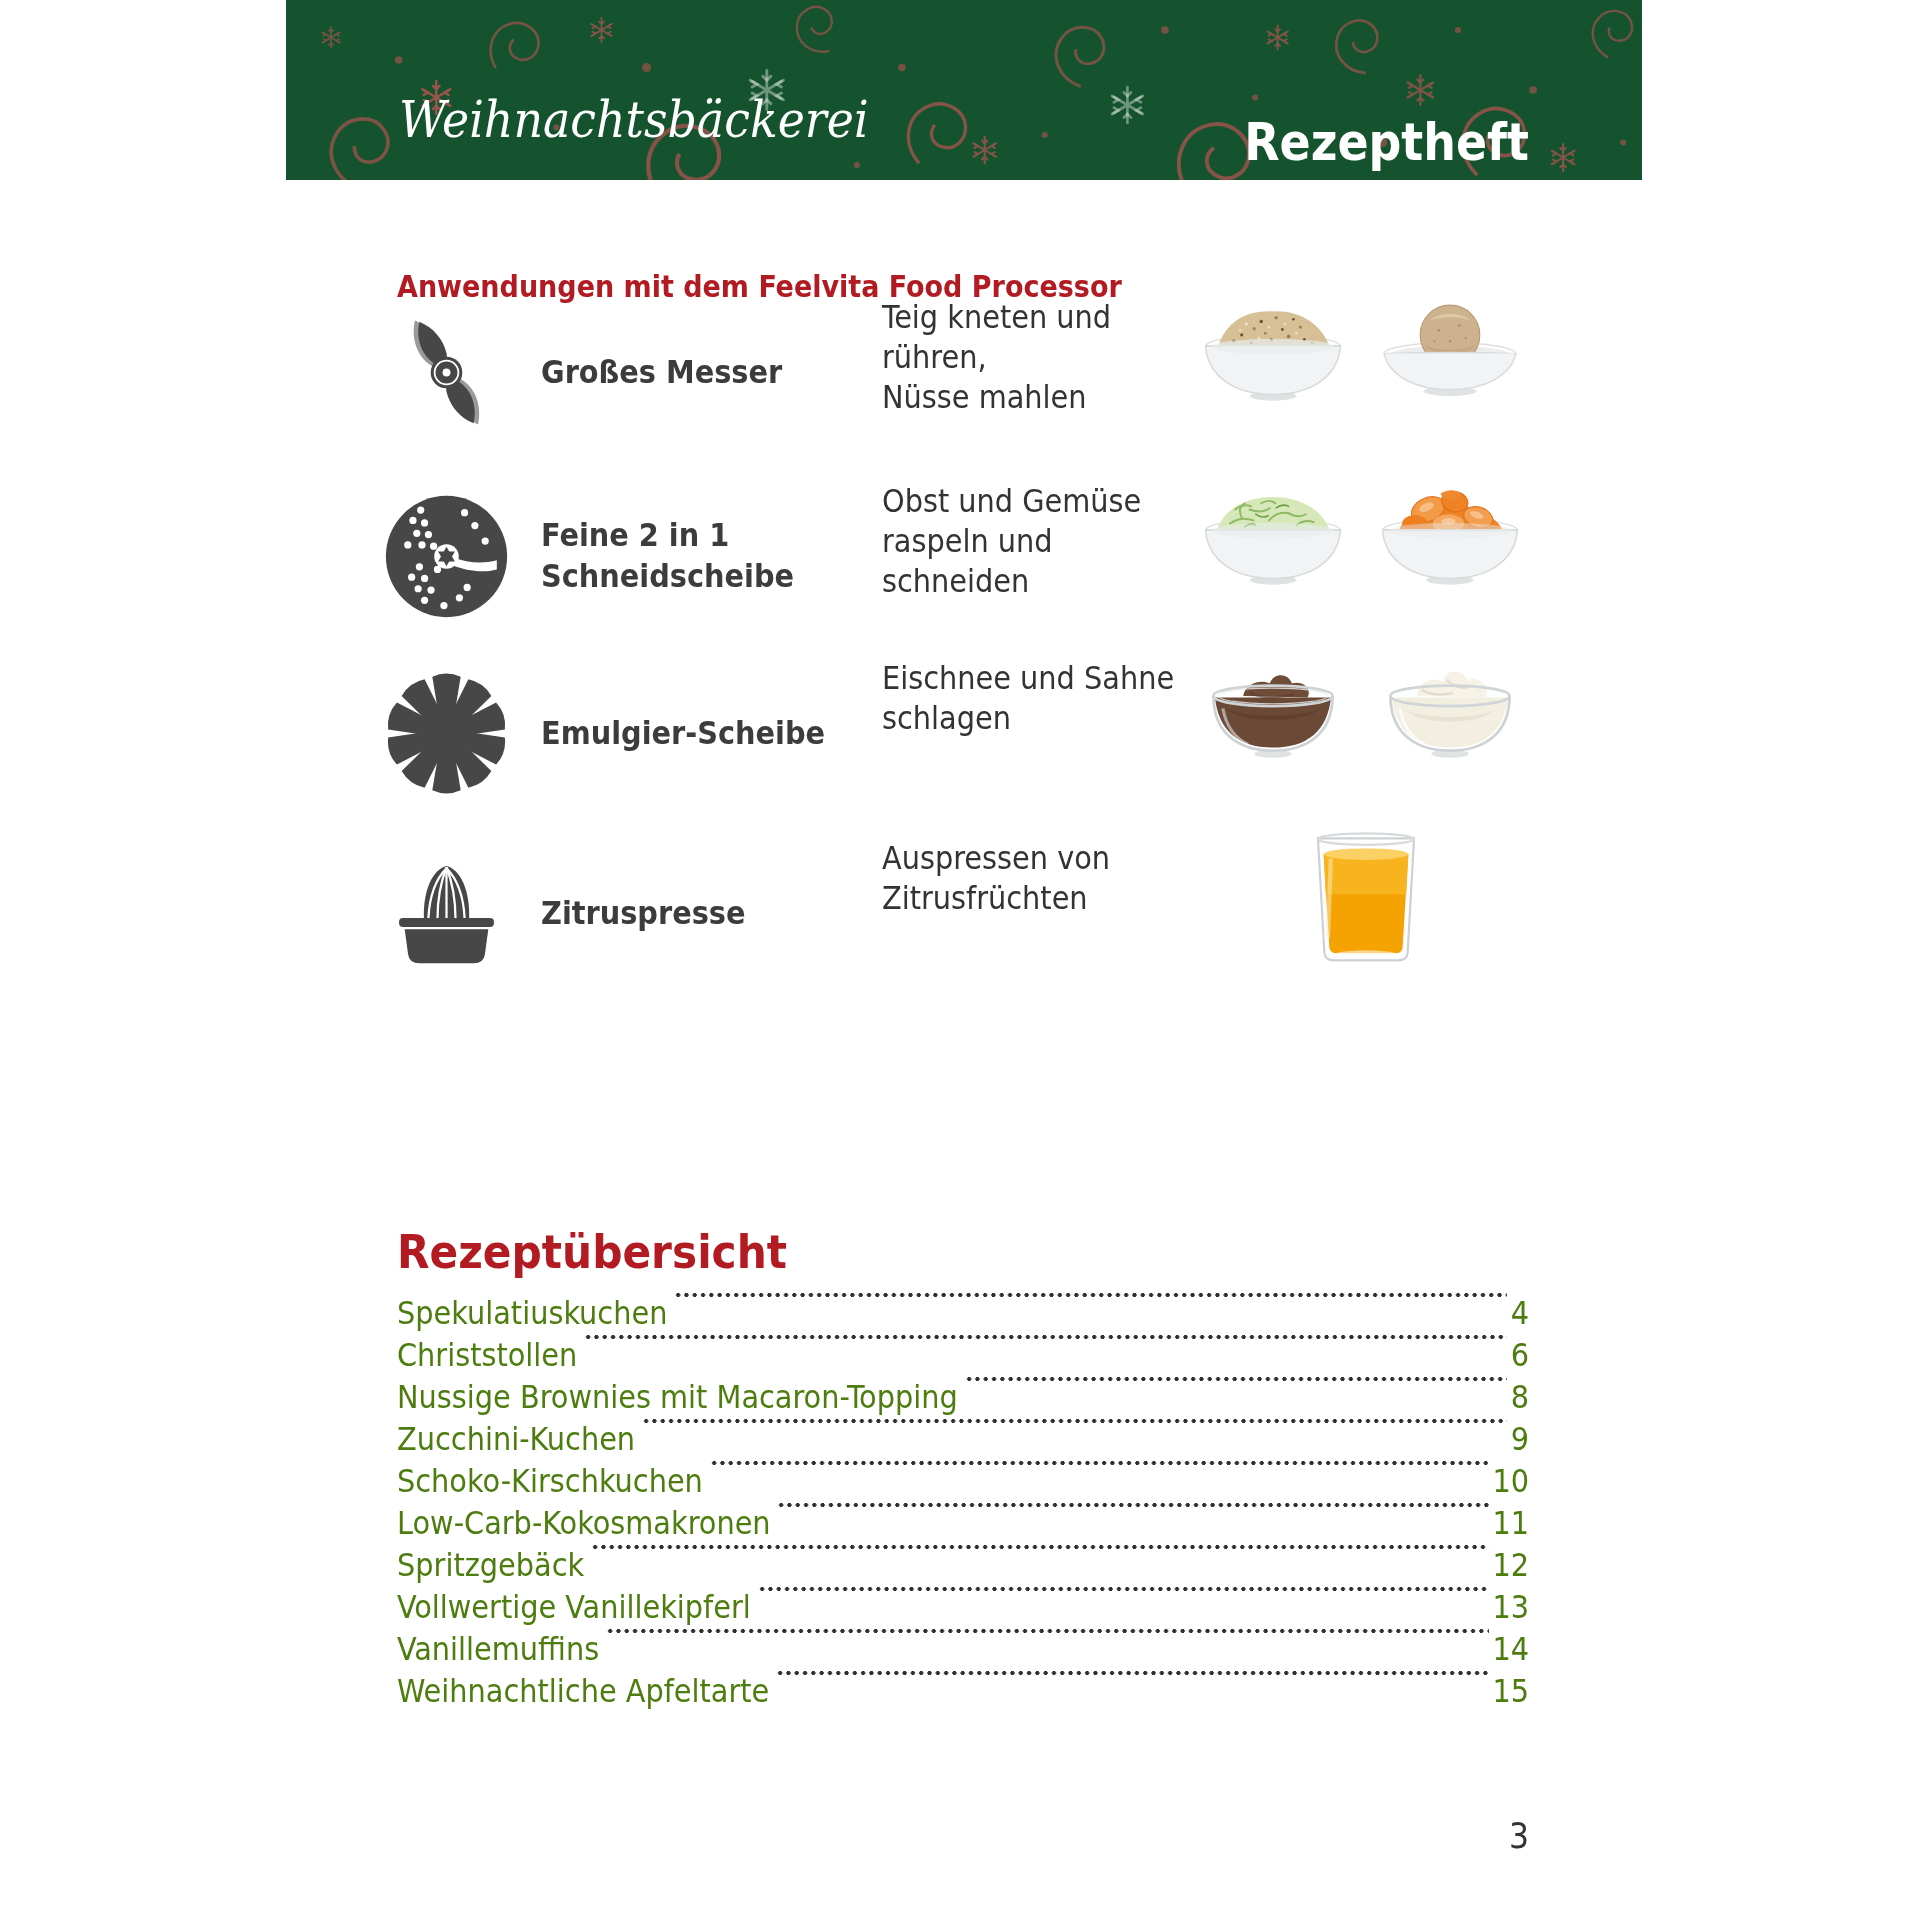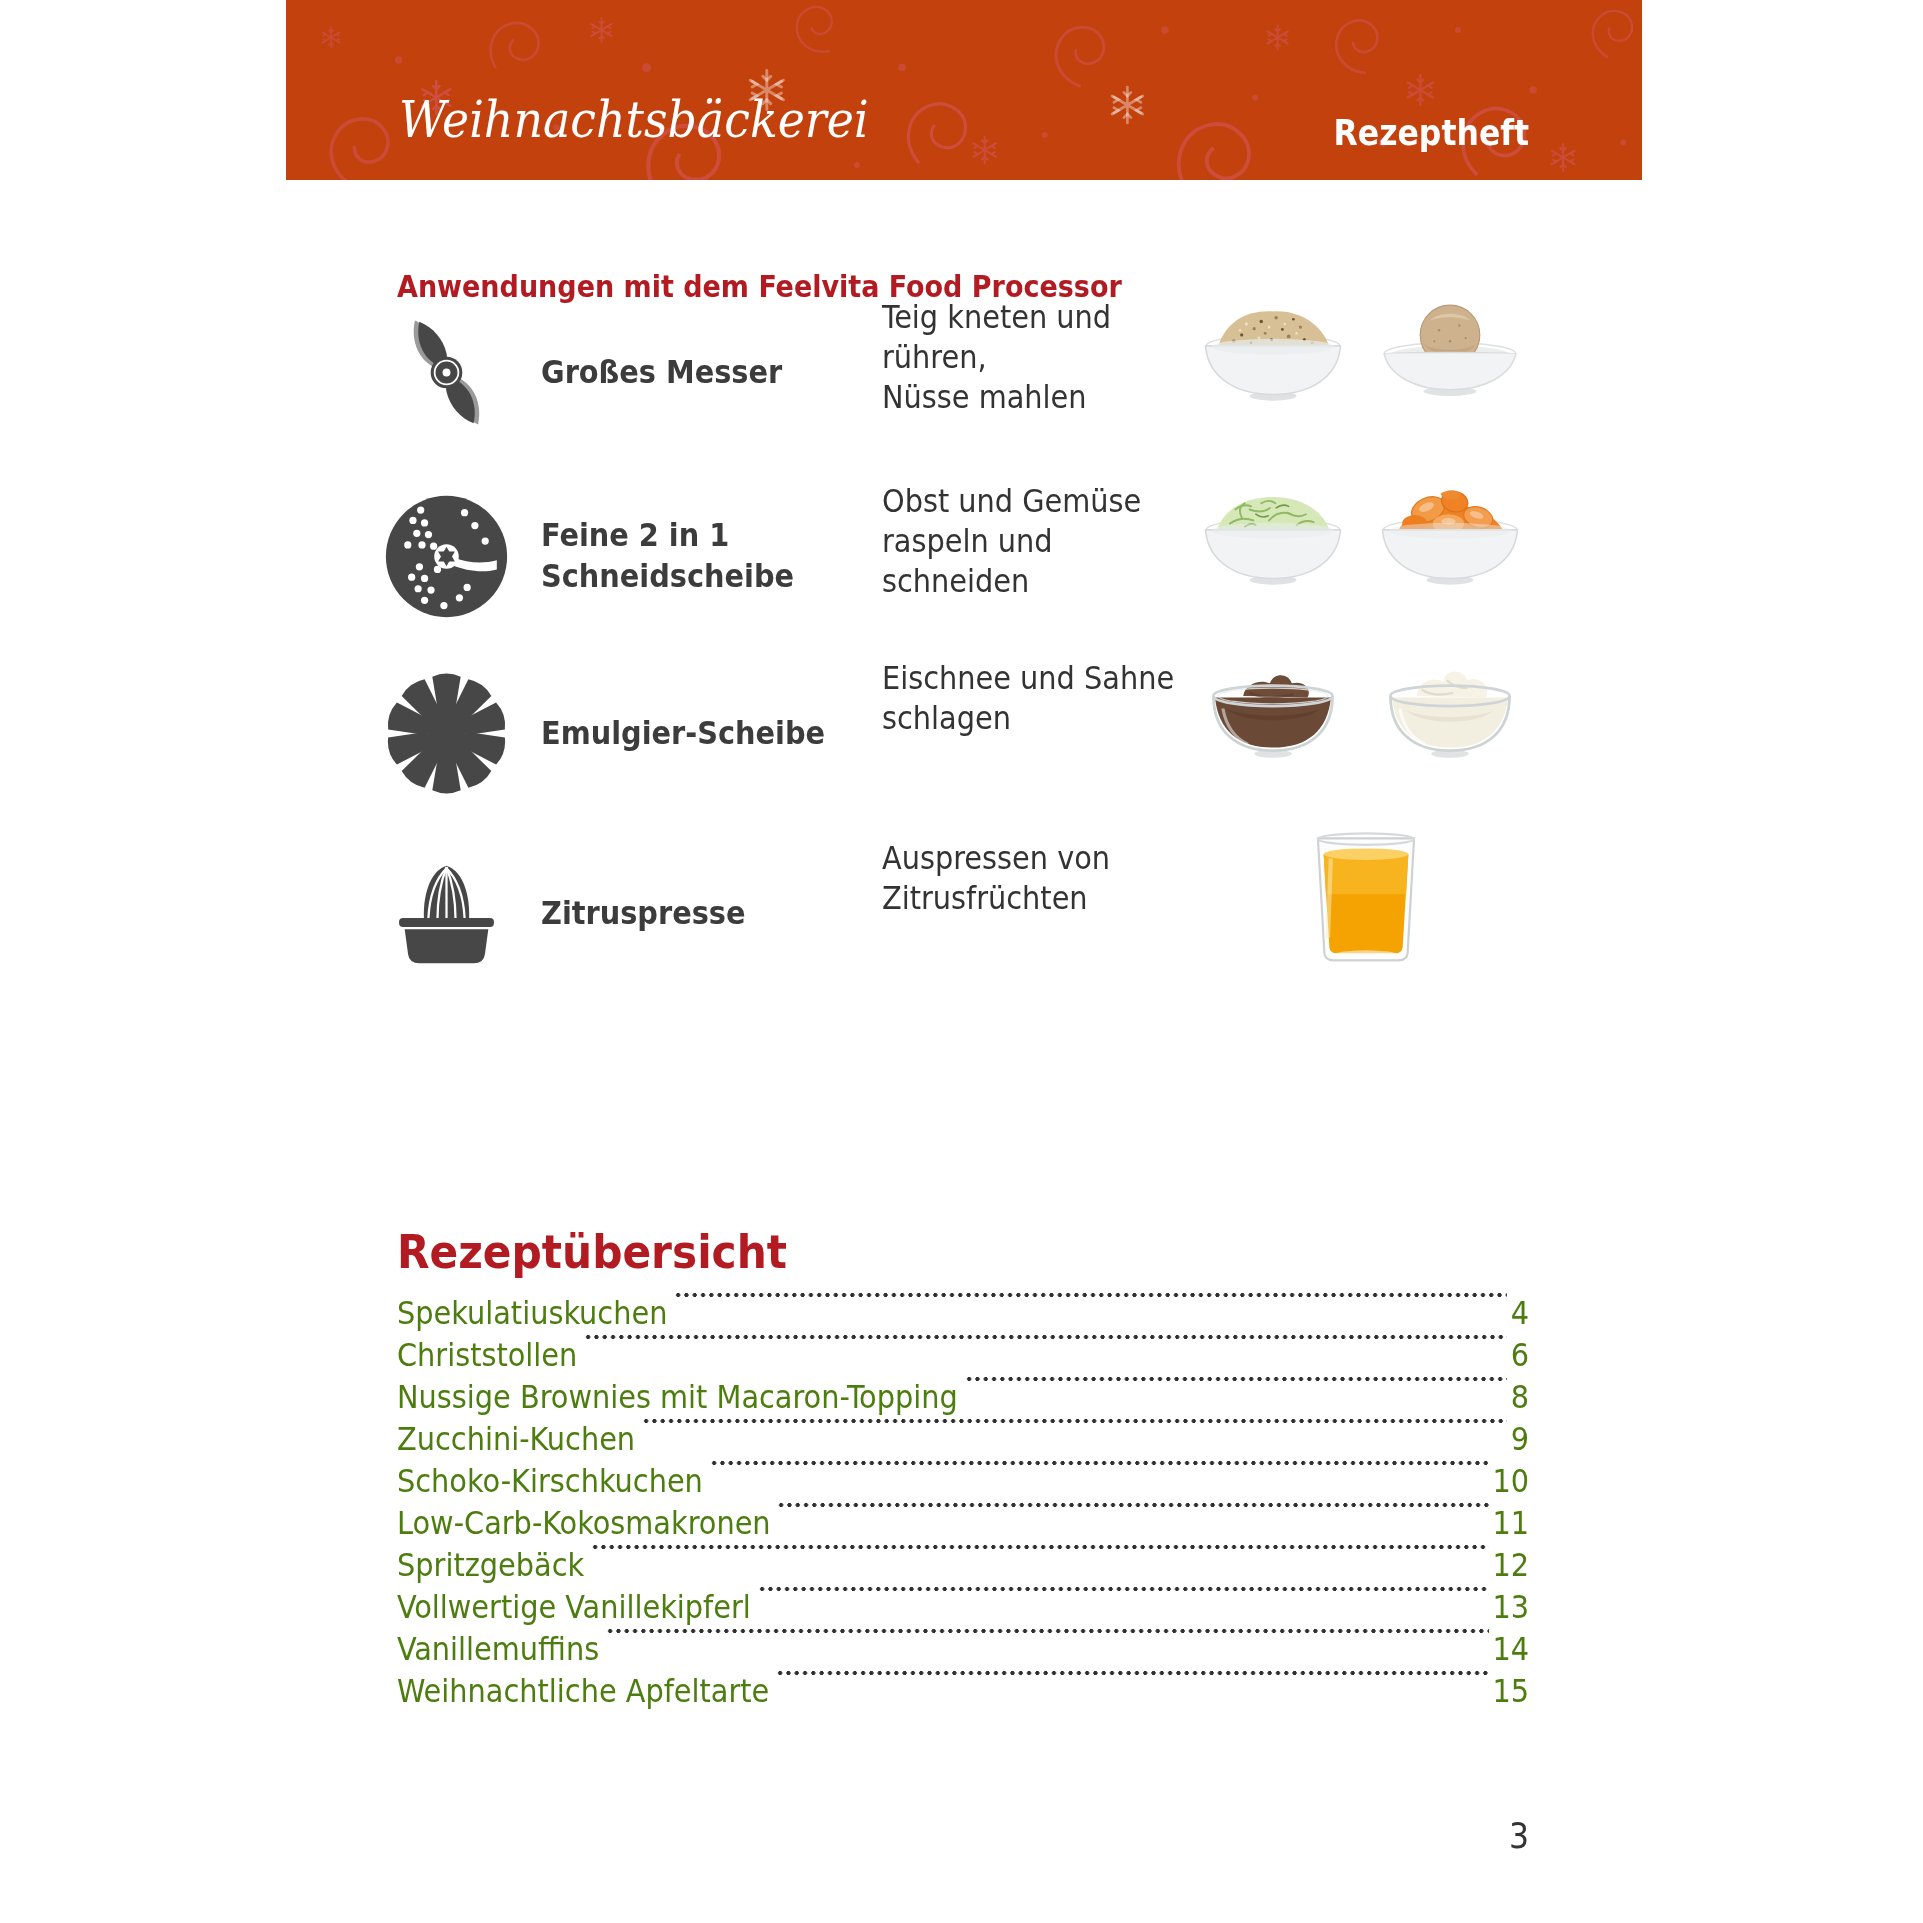--- a/index.html
+++ b/index.html
@@ -3,27 +3,27 @@
 <meta charset="utf-8">
 <style>
   html,body{margin:0;padding:0;background:#ffffff;}
   body{width:1924px;height:1924px;position:relative;
        font-family:"DejaVu Sans","Liberation Sans",sans-serif;
        font-stretch:condensed;color:#333;}
   .page{position:absolute;inset:0;background:#fff;overflow:hidden;}
 
   
   .banner{position:absolute;left:286px;top:0;width:1356px;height:180px;
-          background:#c2410c;overflow:hidden;}
+          background:#14532d;overflow:hidden;}
   .banner svg.decor{position:absolute;left:0;top:0;width:100%;height:100%;}
   .script-title{position:absolute;left:113px;top:92px;
           font-family:"DejaVu Serif","Liberation Serif",serif;
           font-style:italic;font-size:51px;line-height:1.1;color:#fff;white-space:nowrap;}
   .booklet-title{position:absolute;right:113px;top:113px;
-          font-size:35px;font-weight:bold;color:#fff;white-space:nowrap;}
+          font-size:51px;font-weight:bold;color:#fff;white-space:nowrap;}
 
   
   .app-heading{position:absolute;left:397px;top:269px;font-size:30px;
           font-weight:bold;color:#b11b21;white-space:nowrap;}
   .app-row{position:absolute;left:379px;width:1154px;height:150px;}
   .row-1{top:297px;} .row-2{top:481px;} .row-3{top:658px;} .row-4{top:838px;}
   .icon-cell{position:absolute;left:0;top:0;width:135px;height:150px;
           display:flex;align-items:center;justify-content:center;color:#474747;}
   .label-cell{position:absolute;left:162px;top:0;width:338px;height:150px;
           display:flex;flex-direction:column;justify-content:center;

